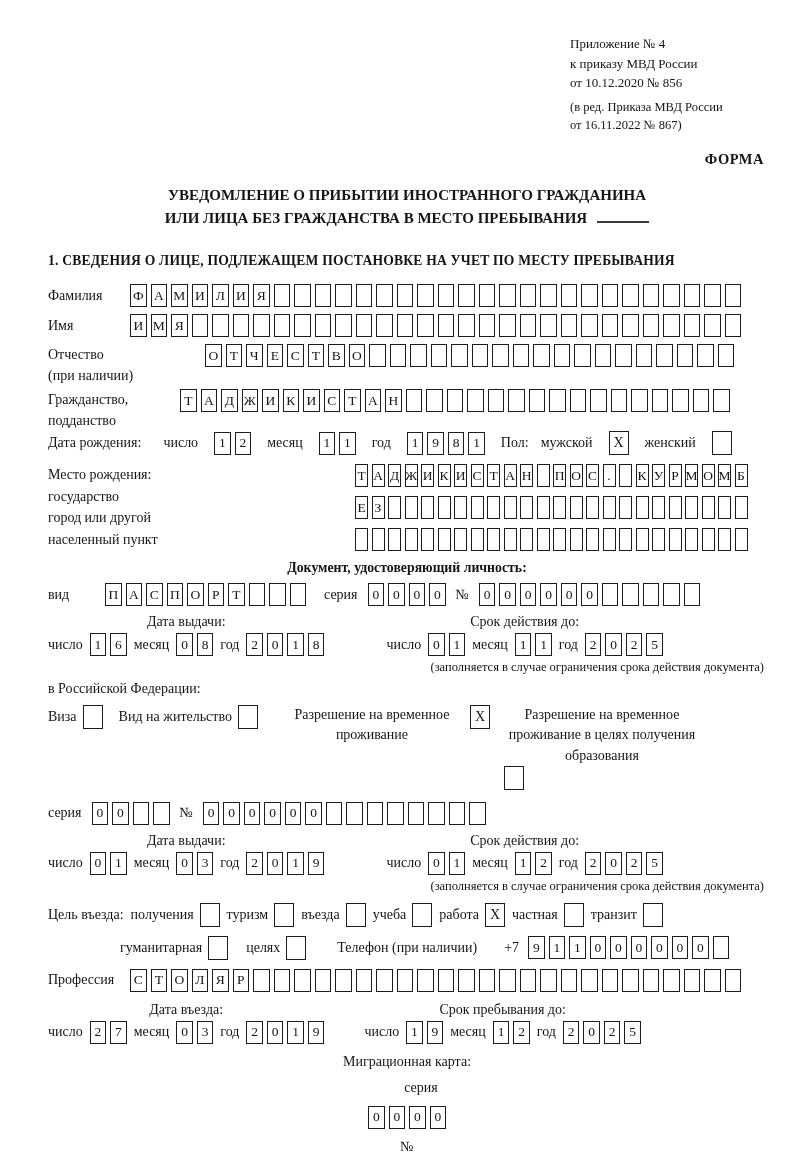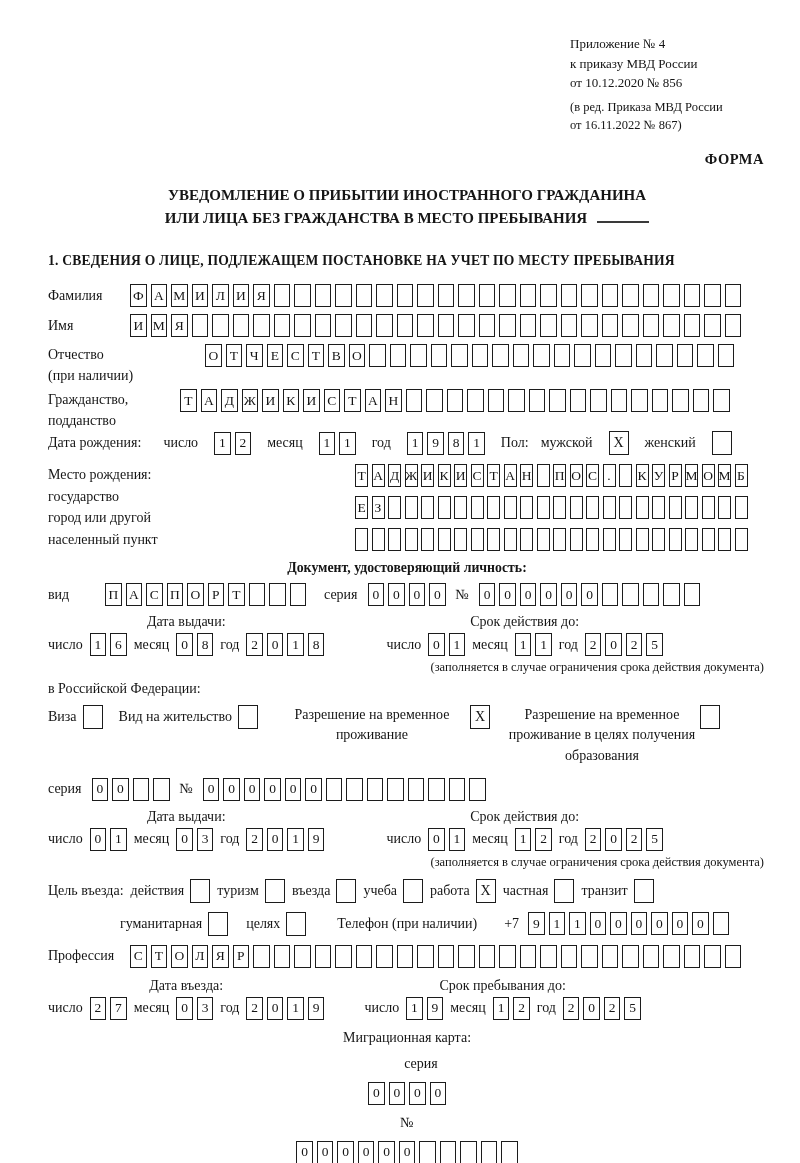--- a/index.html
+++ b/index.html
@@ -430,21 +430,21 @@
       <span class="cbox"></span>
     </span>
     <span class="opt" style="margin-left:16px;">
       <span>Вид на жительство</span>
       <span class="cbox"></span>
     </span>
     <span class="opt-multiline" style="margin-left:16px;">
       <span class="opt-label-c wrap190">Разрешение на временное проживание</span>
       <span class="cbox">X</span>
     </span>
-    <span class="opt-multiline" style="margin-left:14px;">
+    <span class="opt-multiline" style="margin-left:14px;flex-direction:column;">
       <span class="opt-label-c wrap200">Разрешение на временное проживание в целях получения образования</span>
       <span class="cbox"></span>
     </span>
   </div>
 
   <div class="row" style="margin-top:12px; gap:10px;">
     <span class="lbl">серия</span>
     <span class="cells">
         <span class="cell">0</span>
         <span class="cell">0</span>
@@ -514,21 +514,21 @@
             <span class="cell">5</span>
           </span>
       </span>
     </div>
   </div>
   <div class="note-right">(заполняется в случае ограничения срока действия документа)</div>
 
   <div class="row" style="margin-top:9px; gap:7px;">
     <span class="lbl">Цель въезда:</span>
     <span class="opt">
-        <span>действия</span>
+        <span>получения</span>
         <span class="cbox"></span>
       </span>
     <span class="opt">
         <span>туризм</span>
         <span class="cbox"></span>
       </span>
     <span class="opt">
         <span>въезда</span>
         <span class="cbox"></span>
       </span>

